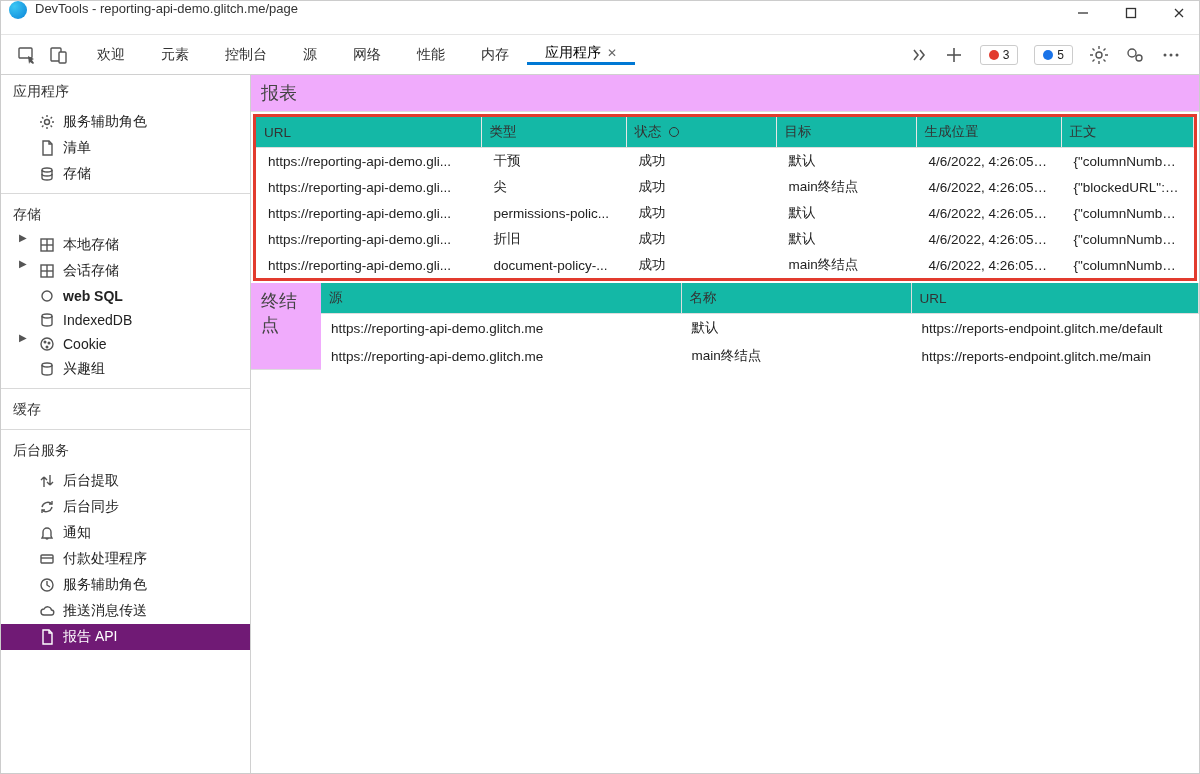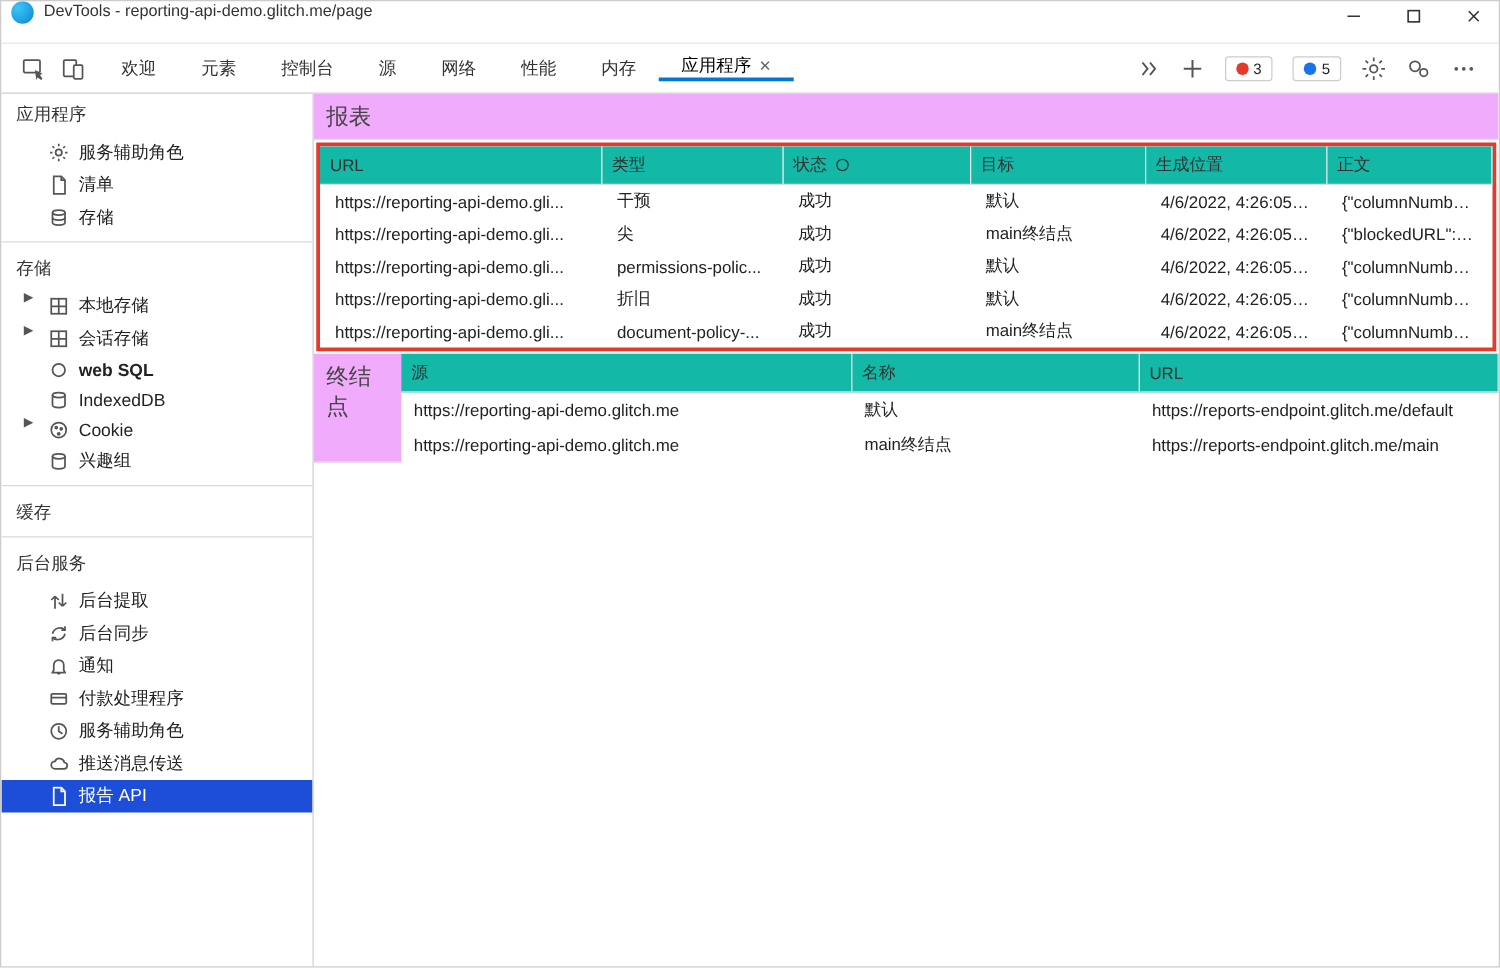--- a/index.html
+++ b/index.html
@@ -29,21 +29,21 @@
   .dot.red{background:#e23b2e;}
   .dot.blue{background:#1a73e8;}
   .iconbtn{width:20px;height:20px;display:flex;align-items:center;justify-content:center;color:#555;}
   
   .main{flex:1;display:flex;overflow:hidden;}
   .sidebar{width:250px;border-right:1px solid #d0d0d0;overflow-y:auto;font-size:14px;}
   .section-title{padding:8px 12px 6px;color:#333;font-size:14px;}
   .tree{padding:2px 0;}
   .titem{display:flex;align-items:center;gap:8px;padding:4px 10px 4px 38px;cursor:pointer;white-space:nowrap;}
   .titem.l1{padding-left:38px;}
-  .titem.selected{background:#1d4ed8;color:#fff;}
+  .titem.selected{background:#701a75;color:#fff;}
   .expander{position:absolute;left:18px;font-size:10px;color:#555;}
   .titem-wrap{position:relative;}
   .hr{height:1px;background:#d9d9d9;margin:4px 0;}
   .ic{width:16px;height:16px;flex:0 0 16px;display:inline-flex;align-items:center;justify-content:center;}
   .ic svg{width:16px;height:16px;stroke:#555;fill:none;stroke-width:1.4;}
   .titem.selected .ic svg{stroke:#fff;}
   
   .content{flex:1;display:flex;flex-direction:column;overflow:hidden;}
   .panel-head{background:#f0abfc;border-bottom:1px solid #ddd;padding:6px 10px;color:#444;font-size:18px;}
   .tablewrap{border:3px solid #e23b2e;margin:2px;overflow:hidden;}

